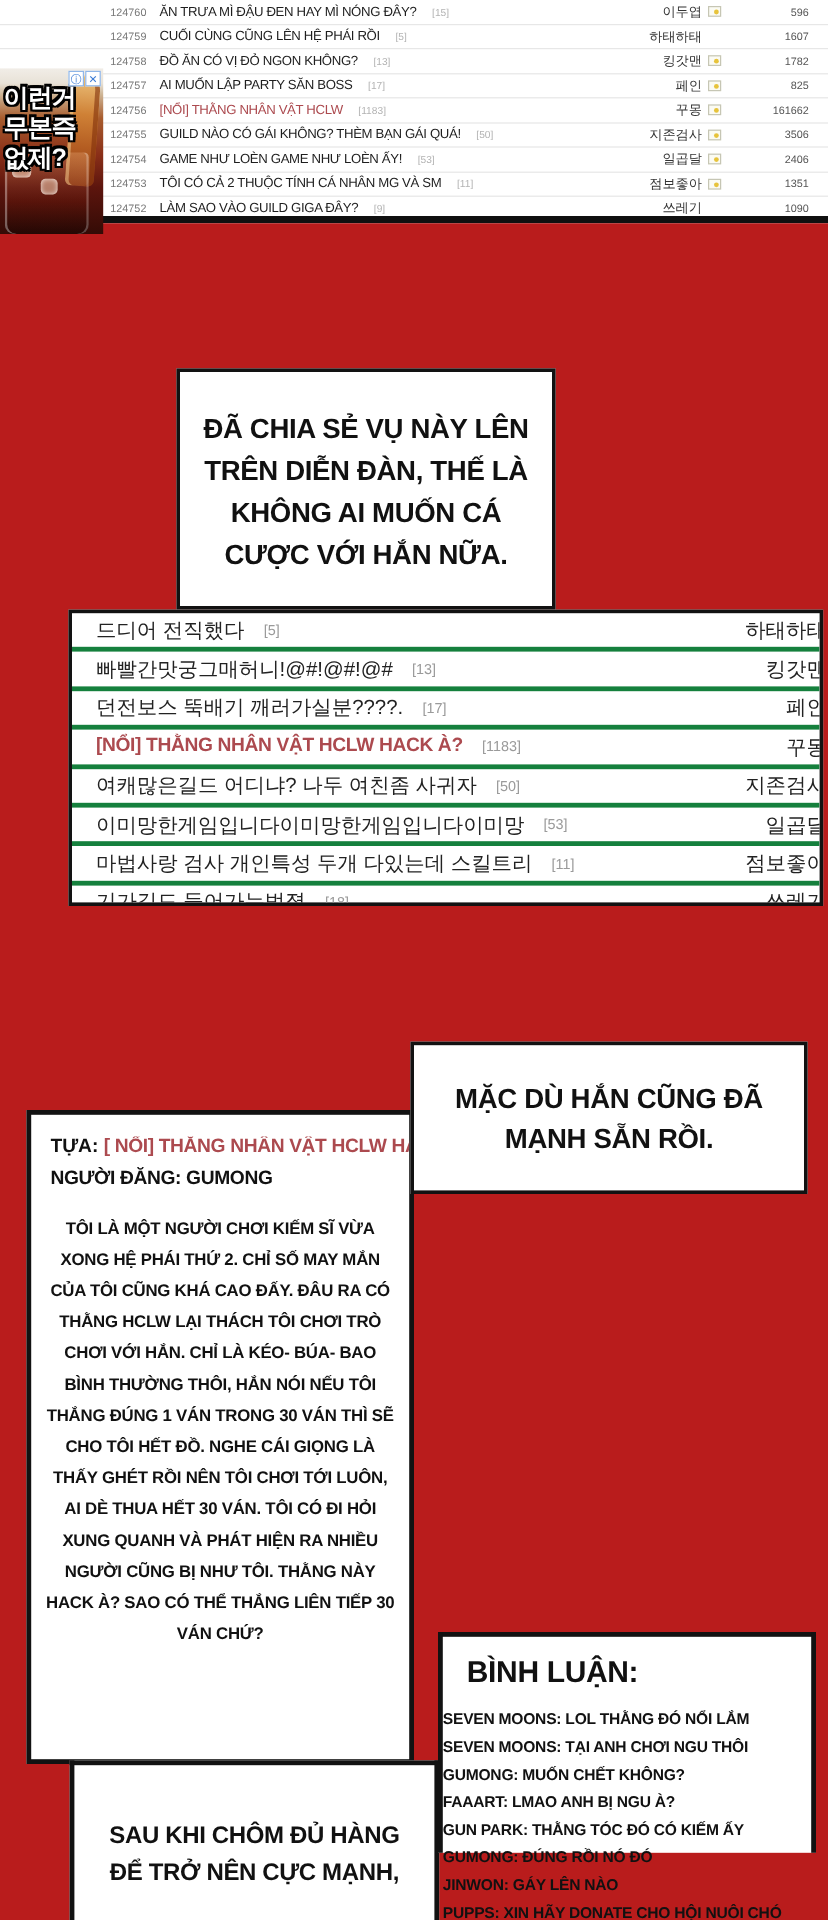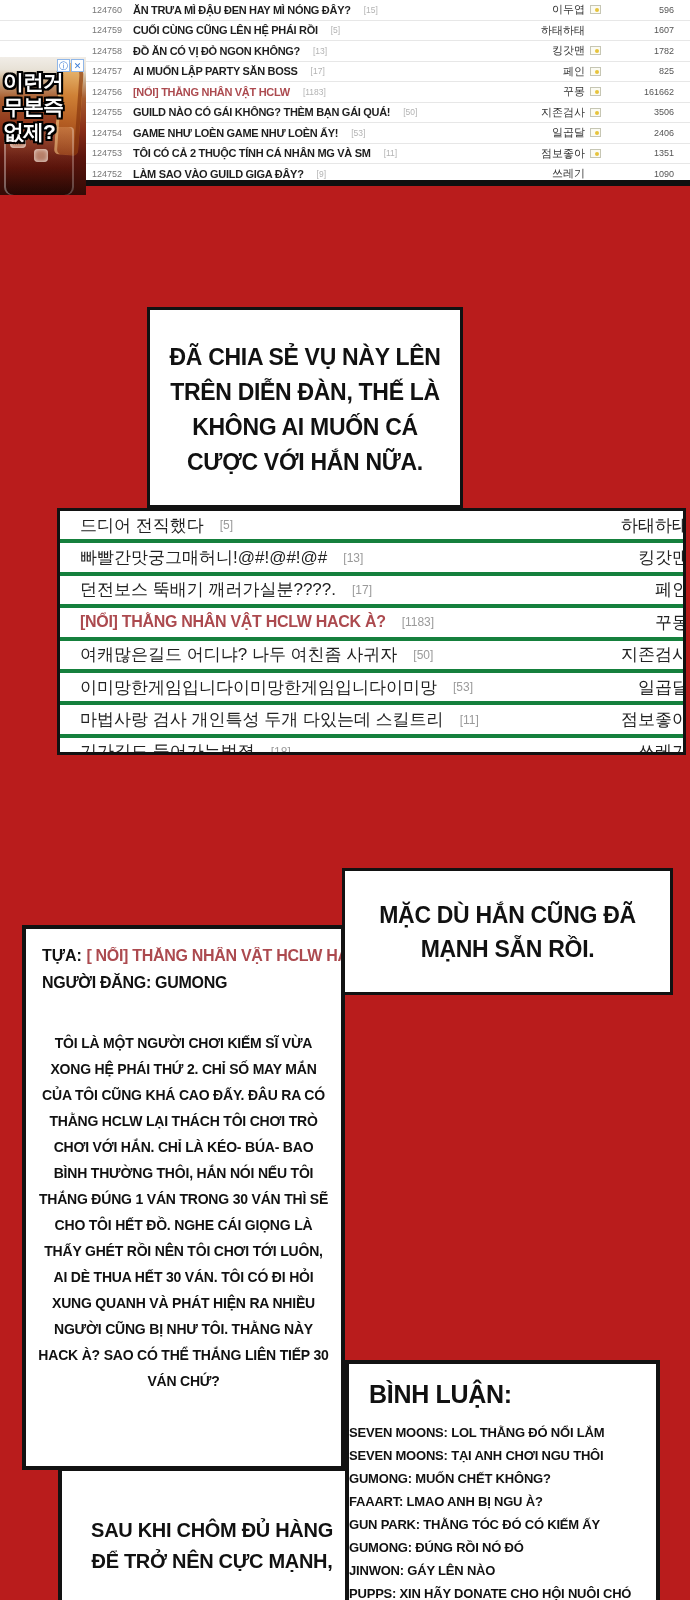--- a/index.html
+++ b/index.html
@@ -6,21 +6,21 @@
   .page{position:relative;width:690px;height:1600px;overflow:hidden;background:#b91c1c;
         font-family:"Liberation Sans",sans-serif;}
   .panel{position:absolute;background:#fff;box-sizing:border-box;}
 
   
   .top-table{left:0;top:0;width:690px;height:186px;overflow:hidden;z-index:1;}
   .t-row{position:relative;height:19.5px;border-bottom:1px solid #e7e7e7;}
   .t-num{position:absolute;right:568px;top:0;width:44px;height:100%;display:flex;align-items:center;justify-content:flex-end;
          font-size:9px;color:#777;}
   .t-main{position:absolute;left:133px;top:0;height:100%;display:flex;align-items:center;gap:13px;white-space:nowrap;}
-  .t-title{font-size:11px;font-weight:700;letter-spacing:-0.3px;color:#1e1e1e;}
+  .t-title{font-size:11px;font-weight:400;letter-spacing:-0.3px;color:#1e1e1e;}
   .t-count{font-size:8.5px;color:#b3b3b3;}
   .t-author{position:absolute;right:105px;top:0;height:100%;display:flex;align-items:center;
             font-size:11px;color:#333;white-space:nowrap;}
   .att-icon{position:absolute;right:89px;top:5px;width:11px;height:9px;background:#fbfbf3;border:1px solid #c6c6b4;box-sizing:border-box;}
   .att-icon::after{content:'';position:absolute;right:1px;bottom:1px;width:4px;height:4px;background:#e7c33b;border-radius:50%;}
   .t-views{position:absolute;right:16px;top:0;width:60px;height:100%;display:flex;align-items:center;justify-content:flex-end;
            font-size:9px;color:#555;}
   .t-row.red .t-title{color:var(--red);}
   .black-bar{position:absolute;left:0;top:180px;width:690px;height:6px;background:#101010;}
 
@@ -57,25 +57,25 @@
   .m-author{position:absolute;right:-6px;top:0;height:100%;display:flex;align-items:center;
             font-size:17px;color:#222;white-space:nowrap;}
   .m-row.red .m-title{color:var(--red);font-weight:700;font-size:16px;letter-spacing:-0.3px;}
 
   
   .post-panel{left:22px;top:925px;width:323px;height:545px;border:4px solid #121212;overflow:hidden;z-index:2;}
   .post-head{margin:18px 0 0 16px;}
   .post-title-line{white-space:nowrap;overflow:hidden;font-size:16px;font-weight:700;color:#111;}
   .post-title{color:var(--red);letter-spacing:-0.3px;}
   .post-author-line{margin-top:9px;font-size:16px;font-weight:700;color:#111;letter-spacing:-0.3px;}
-  .post-body{margin-top:38px;padding:0 10px;text-align:center;font-size:14px;font-weight:700;
+  .post-body{margin-top:18px;padding:0 10px;text-align:center;font-size:14px;font-weight:700;
              line-height:26px;color:#111;letter-spacing:-0.2px;}
 
   
-  .comments-panel{left:345px;top:1360px;width:315px;height:240px;border:4px solid #121212;border-bottom:none;z-index:3;}
+  .comments-panel{left:365px;top:1360px;width:315px;height:184px;border:4px solid #121212;border-bottom:none;z-index:3;}
   .c-head{margin:16px 0 12px 20px;font-size:25px;font-weight:700;color:#111;letter-spacing:-0.3px;}
   .c-item{font-size:13px;font-weight:700;line-height:23px;color:#111;letter-spacing:-0.2px;white-space:nowrap;}
 
   
   .caption-box{left:58px;top:1467px;width:308px;height:133px;border:4px solid #121212;border-bottom:none;z-index:2;text-align:center;}
   .caption-box .txt{padding:44px 18px 0;font-size:20px;line-height:31px;}
 </style>
 </head>
 <body>
 

